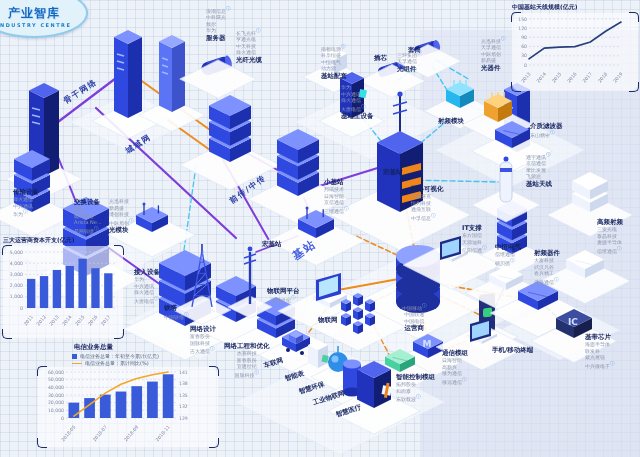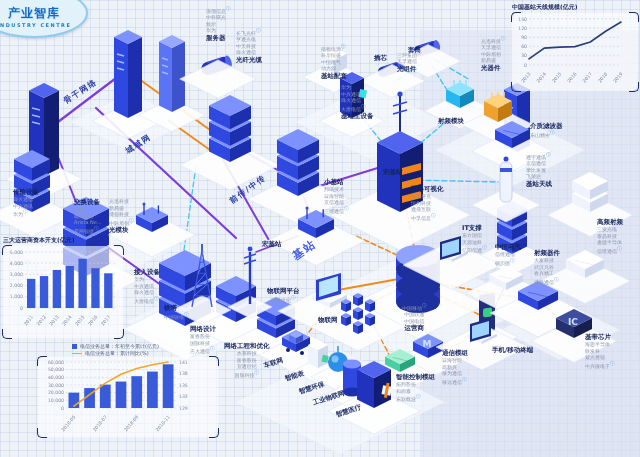--- a/index.html
+++ b/index.html
@@ -789,20 +789,21 @@
           <text x="56.142857142857146" y="71" text-anchor="end" transform="rotate(-50 56.142857142857146 71)" font-size="4.6" fill="#7e8aa6" font-family="DejaVu Sans">2013</text>
           <text x="69" y="71" text-anchor="end" transform="rotate(-50 69 71)" font-size="4.6" fill="#7e8aa6" font-family="DejaVu Sans">2014</text>
           <text x="81.85714285714286" y="71" text-anchor="end" transform="rotate(-50 81.85714285714286 71)" font-size="4.6" fill="#7e8aa6" font-family="DejaVu Sans">2015</text>
           <text x="94.71428571428572" y="71" text-anchor="end" transform="rotate(-50 94.71428571428572 71)" font-size="4.6" fill="#7e8aa6" font-family="DejaVu Sans">2016</text>
           <text x="107.57142857142857" y="71" text-anchor="end" transform="rotate(-50 107.57142857142857 71)" font-size="4.6" fill="#7e8aa6" font-family="DejaVu Sans">2017</text>
         </svg>
     </div>
   </div>
 
   <div class="chart" id="chart3" style="left:38px;top:343px;width:180px;">
+    <div class="ct">电信业务总量</div>
     <div class="legend">
         <span class="sq"></span>
         <span>电信业务总量：年初至今累计(亿元)</span>
       </div>
     <div class="legend">
         <span class="ln"></span>
         <span>电信业务总量：累计同比(%)</span>
       </div>
     <div class="frame" style="height:80px;">
       <span class="corner tl"></span><span class="corner tr"></span>

